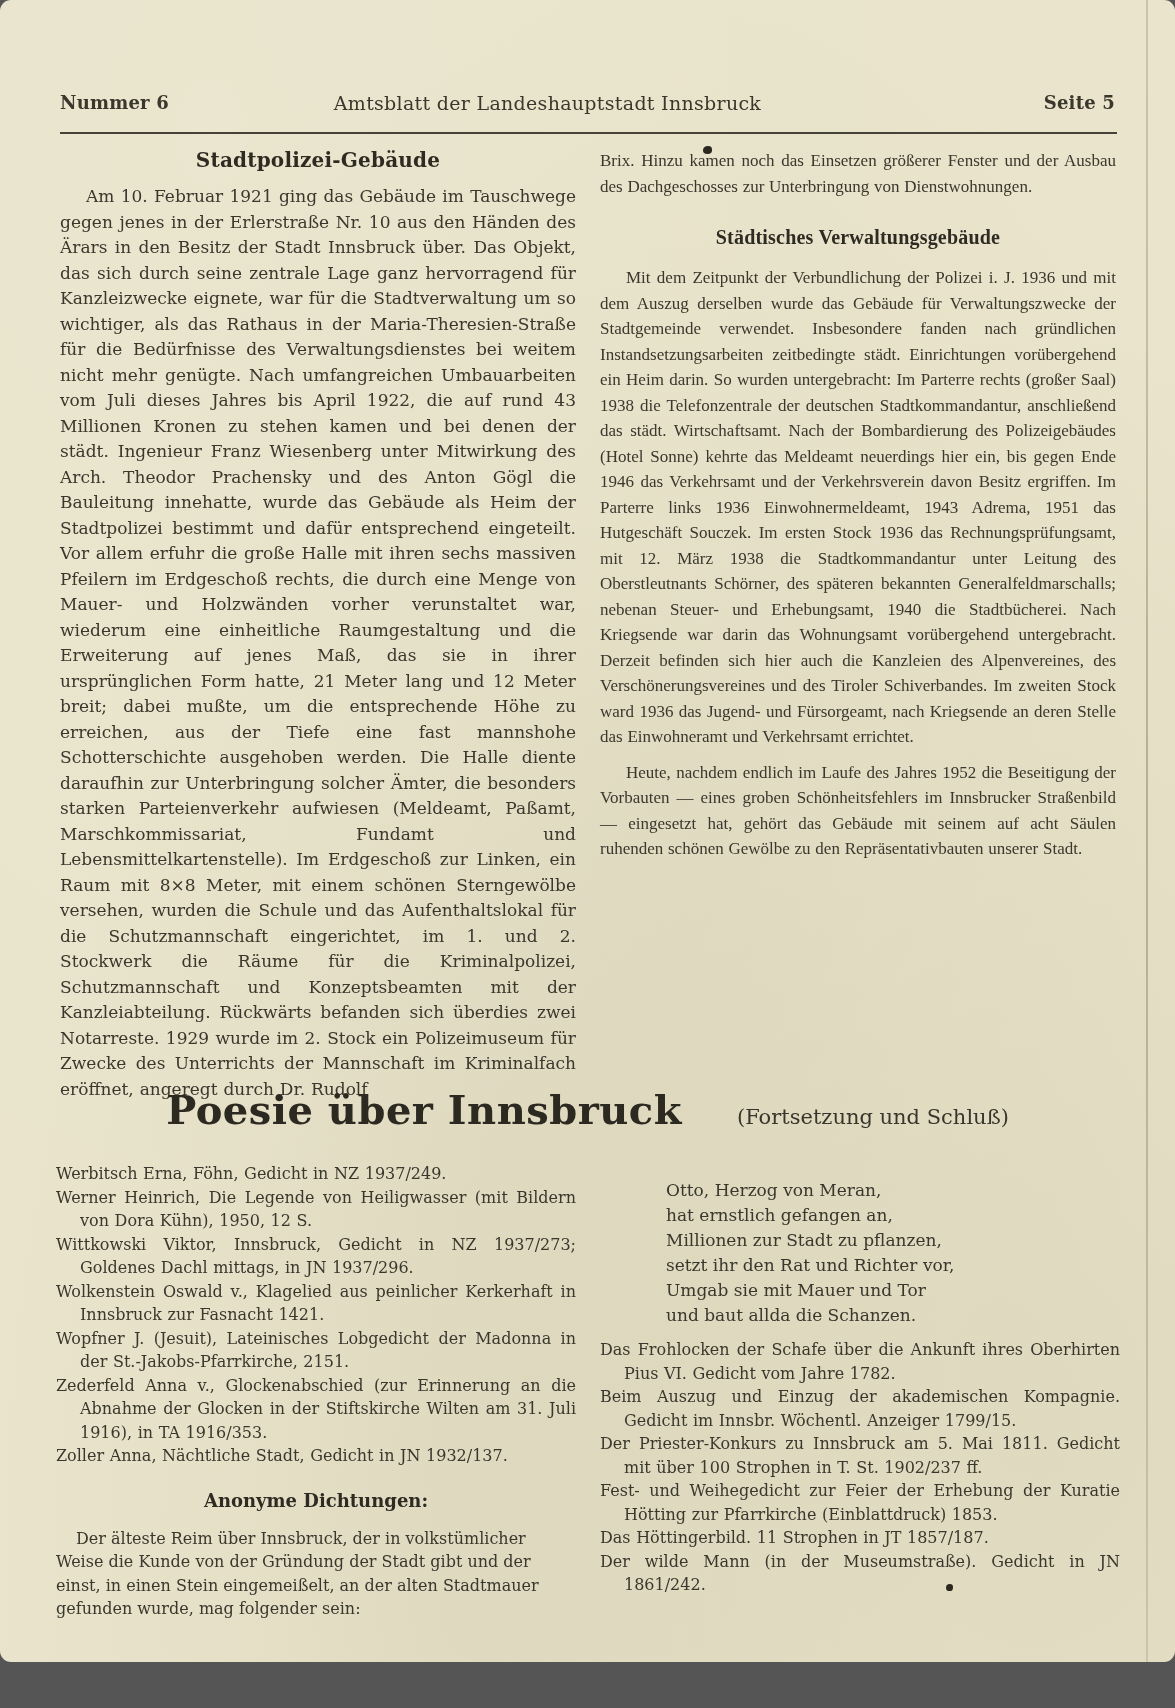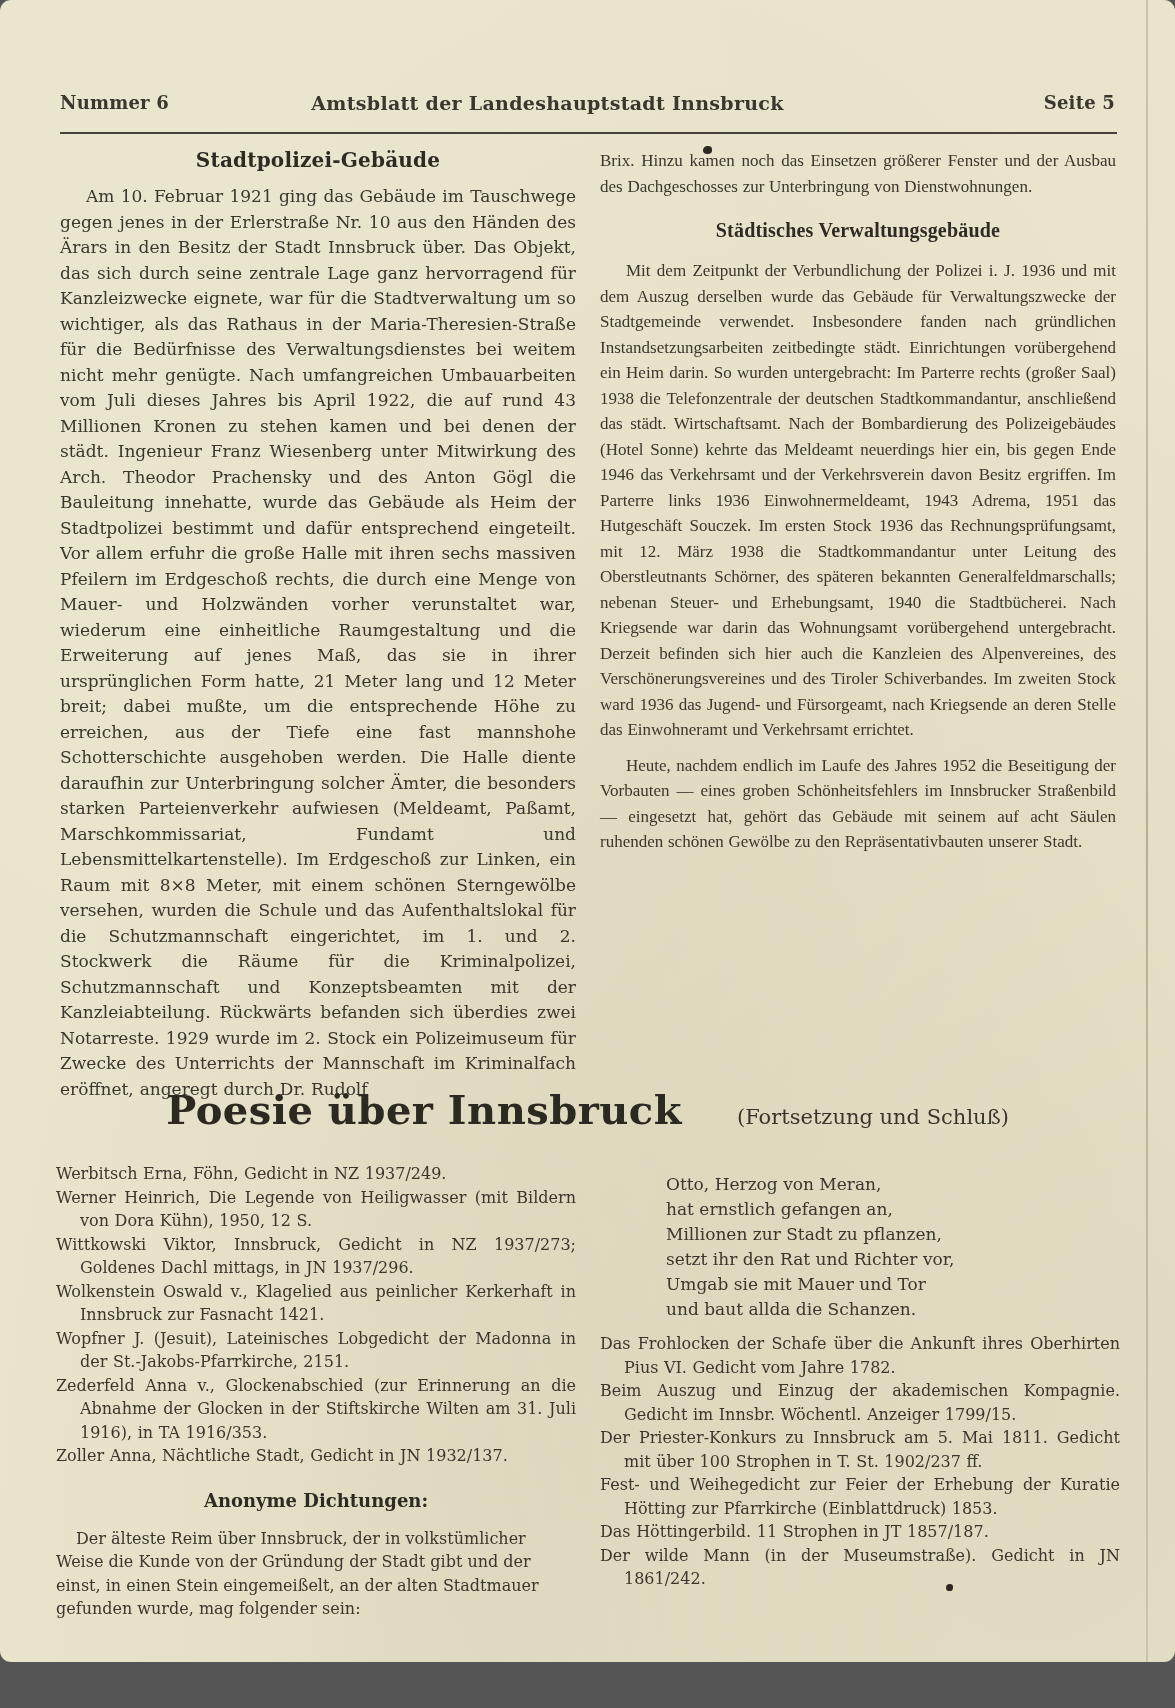--- a/index.html
+++ b/index.html
@@ -30,21 +30,21 @@
     justify-content: space-between;
     align-items: baseline;
   }
   .masthead .issue, .masthead .pageno {
     font-size: 18px;
     font-weight: bold;
     letter-spacing: 0.2px;
   }
   .masthead .title {
     font-size: 19px;
-    font-weight: bold;
+    font-weight: normal;
     letter-spacing: 0.3px;
     position: absolute;
     left: 0; right: 80px;
     text-align: center;
   }
   .head-rule {
     position: absolute;
     left: 60px; right: 58px; top: 132px;
     height: 0;
     border-top: 2px solid #45423a;
@@ -68,21 +68,21 @@
   .body {
     margin: 0;
     font-size: 17px;
     line-height: 25.5px;
     text-align: justify;
     hyphens: auto;
     -webkit-hyphens: auto;
     word-spacing: 0.5px;
   }
   .ind { text-indent: 26px; }
-  .col-right h2 { margin-top: 20px; margin-bottom: 16px; }
+  .col-right h2 { margin-top: 27px; margin-bottom: 16px; }
   .para2 { margin-top: 10px; }
   
   .poesie {
     position: absolute;
     left: 0; right: 0; top: 1086px;
     display: flex;
     justify-content: center;
     align-items: baseline;
     gap: 55px;
   }
@@ -117,21 +117,21 @@
     text-align: center;
     font-size: 18px;
     font-weight: bold;
     color: #2e2b23;
   }
   .intro {
     font-size: 16px;
     line-height: 23.5px;
     text-indent: 20px;
   }
-  .poem { margin: 10px 0 8px 66px; }
+  .poem { margin: 16px 0 8px 66px; }
   .poem-line {
     font-size: 17px;
     line-height: 25px;
   }
   .poem { margin-bottom: 10px; }
   
   .crease {
     position: absolute;
     top: 0; bottom: 0;
     left: 1146px;

